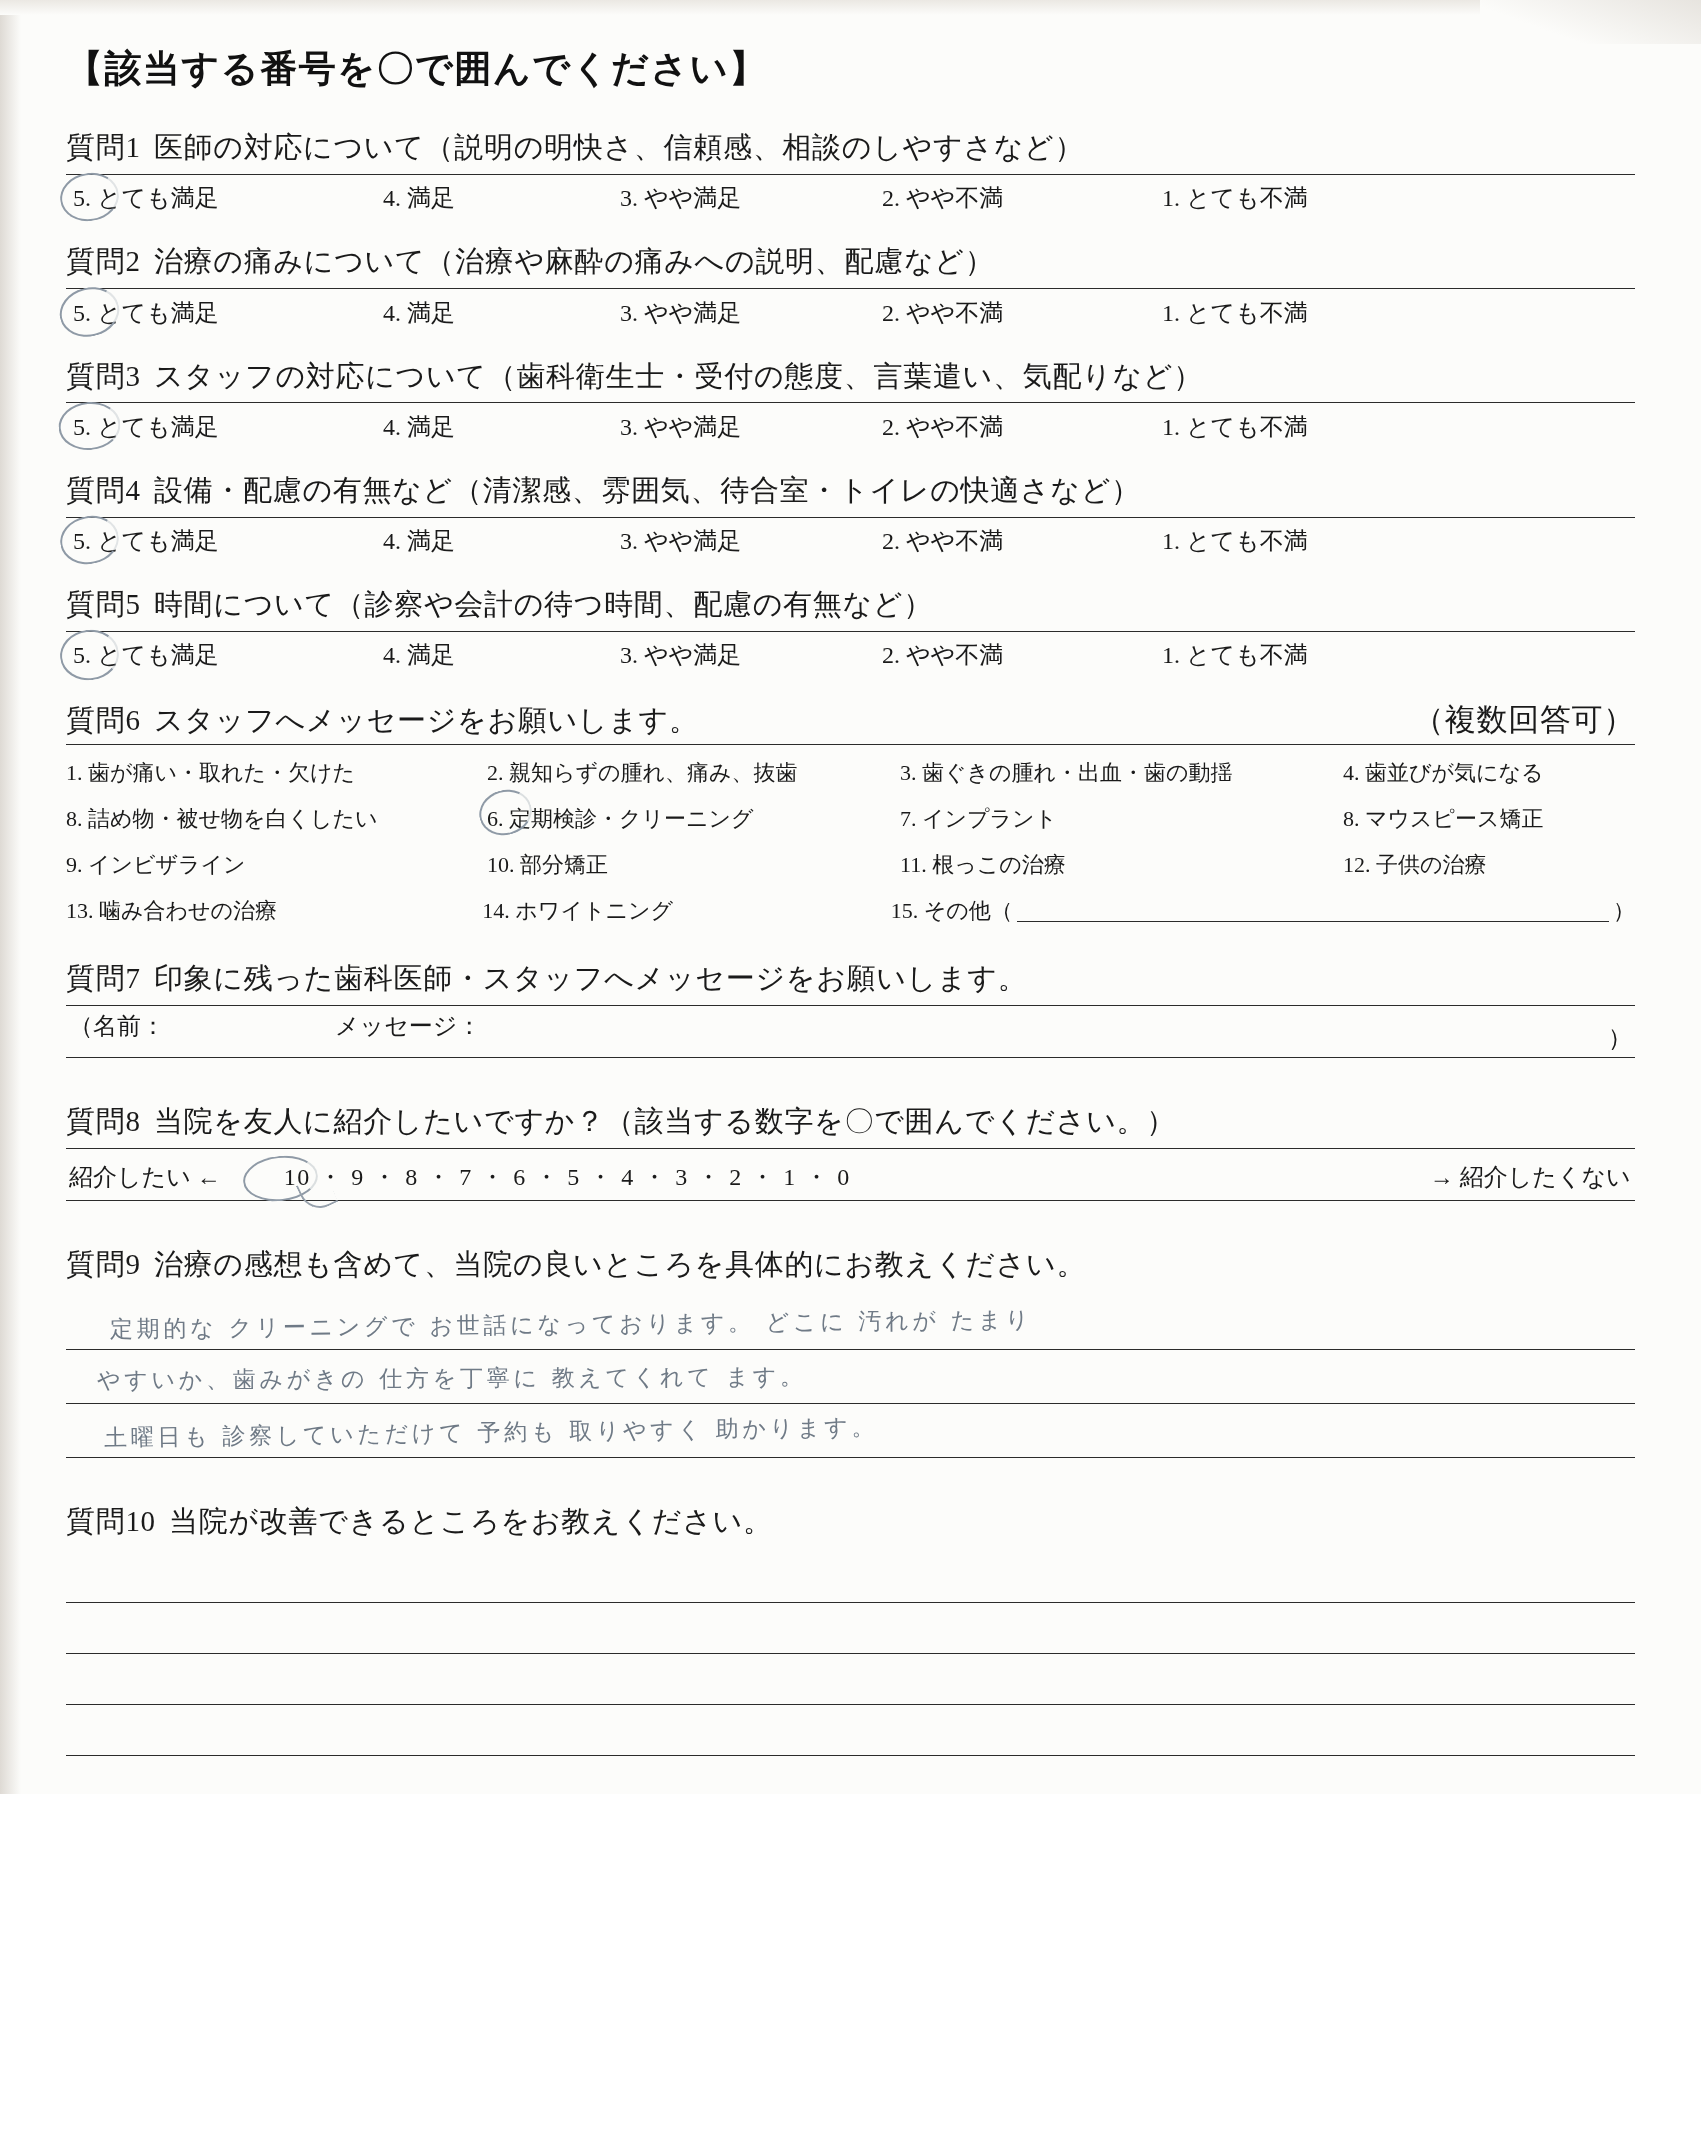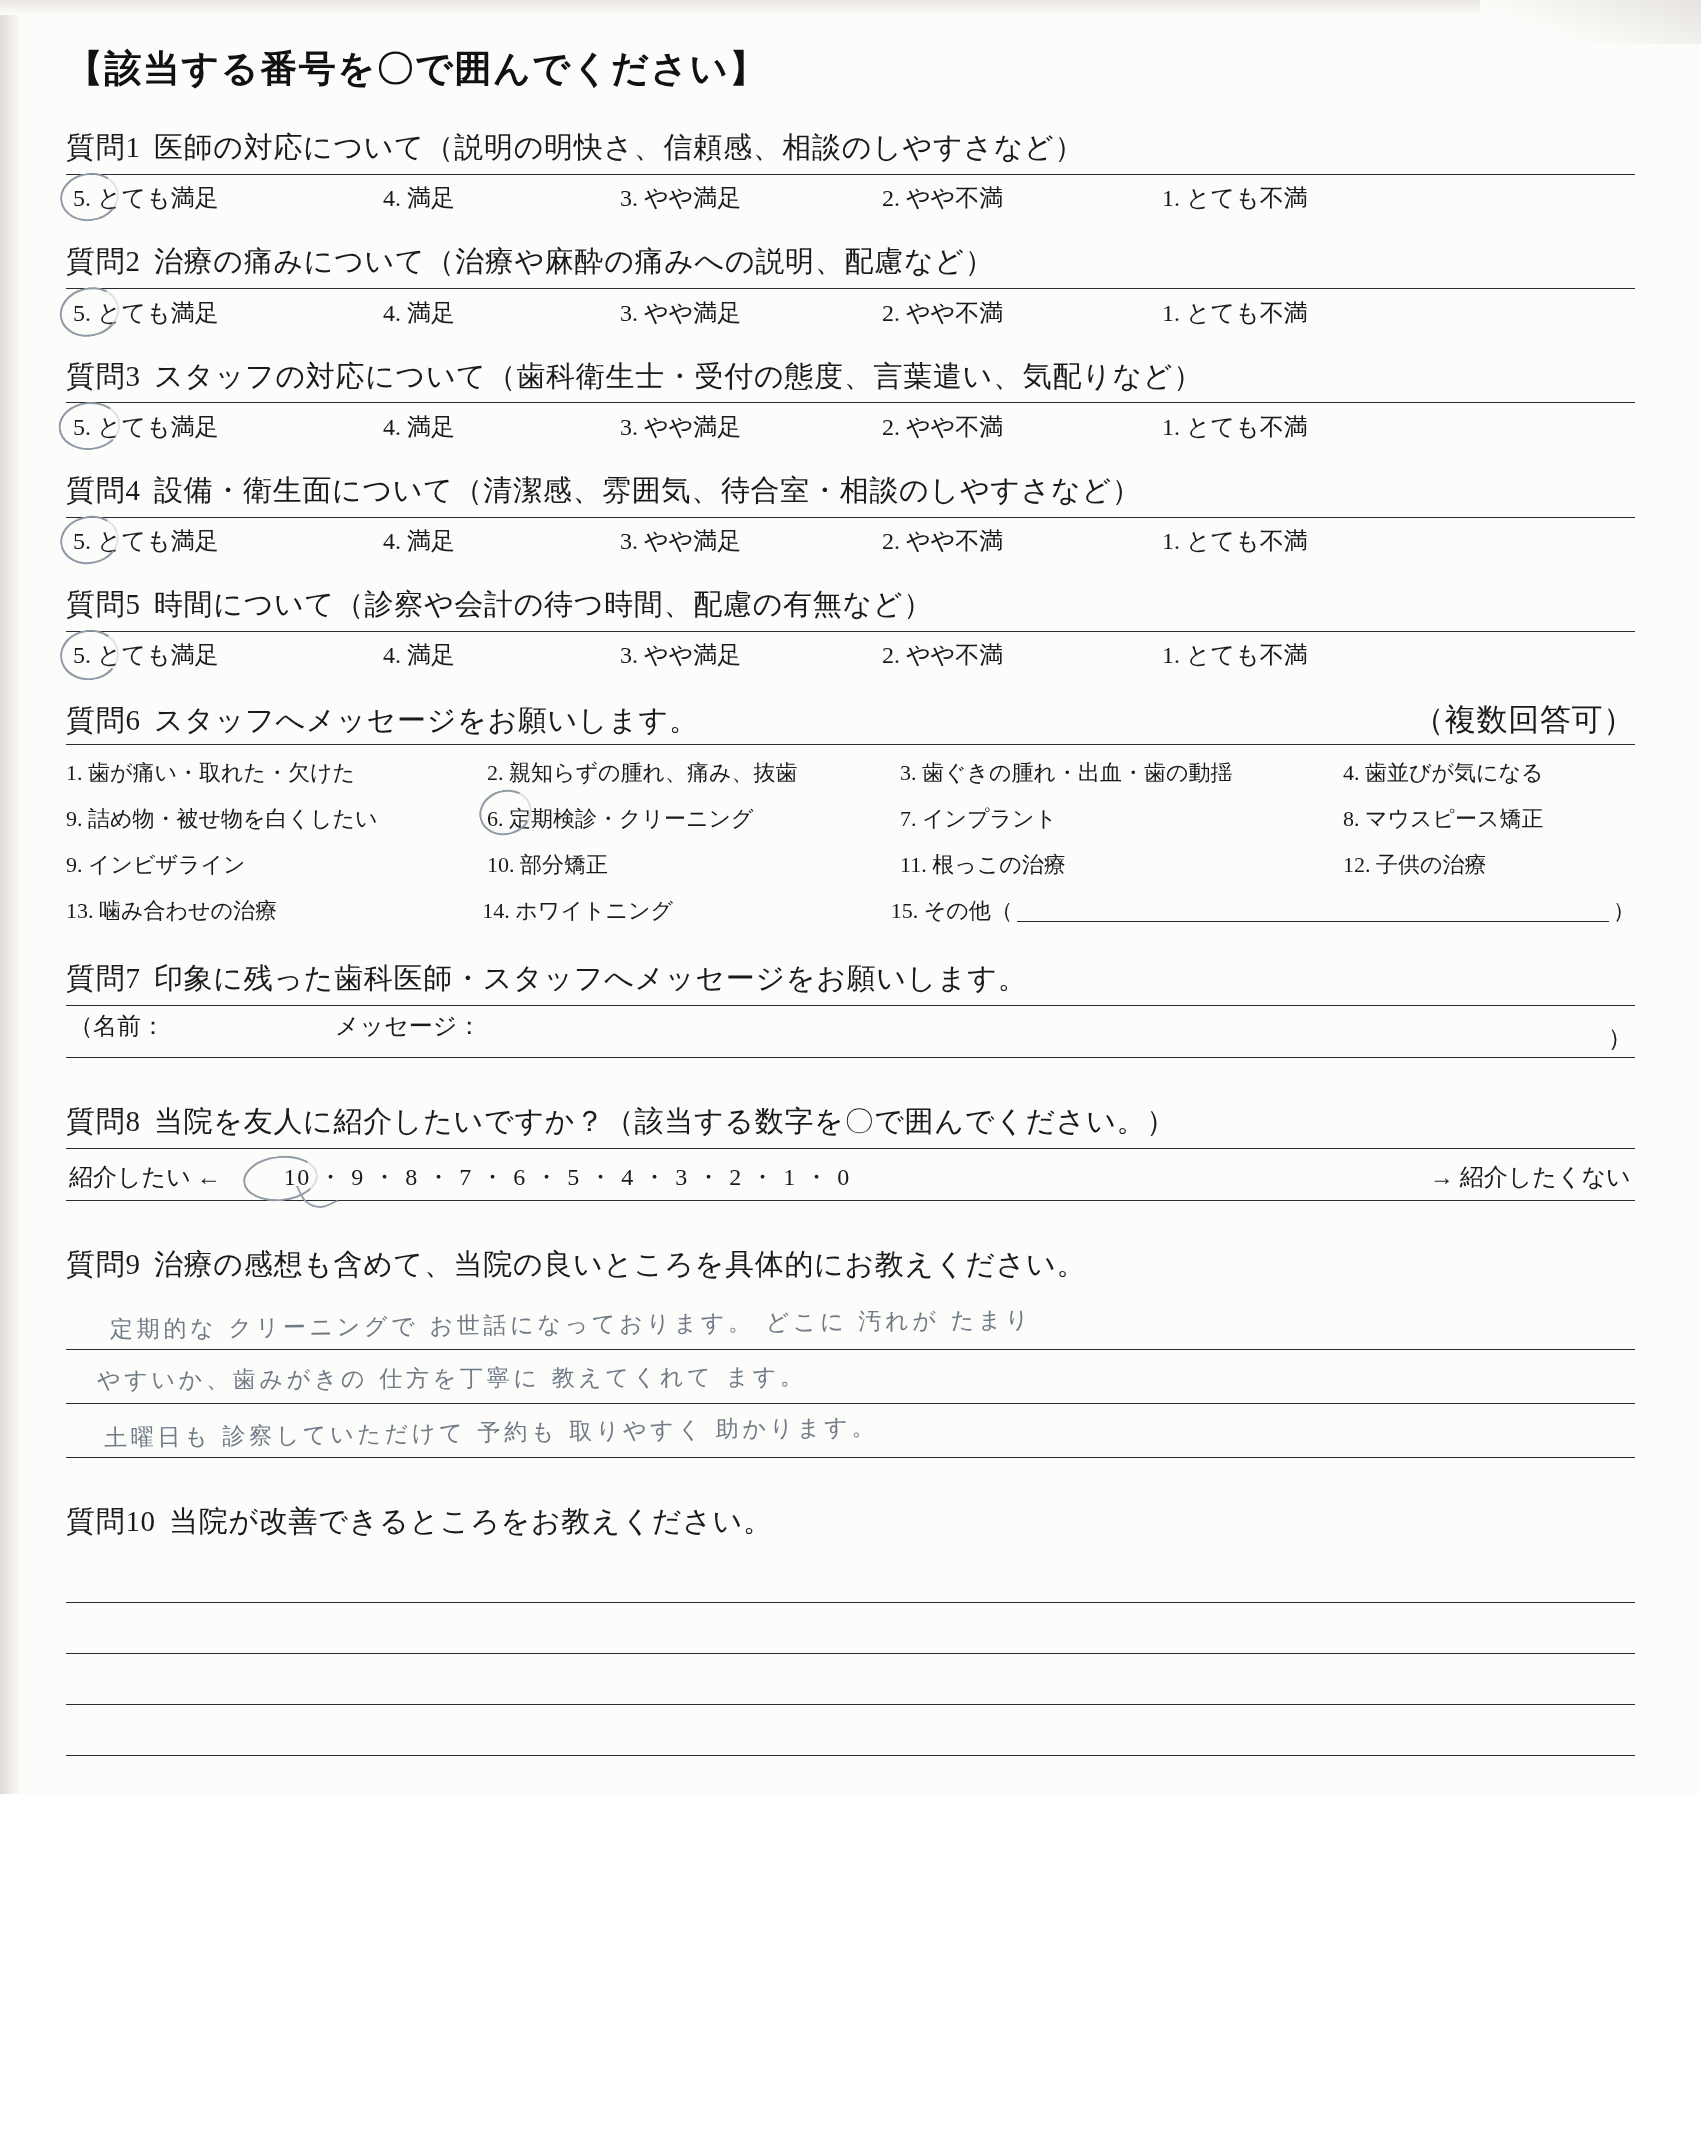--- a/index.html
+++ b/index.html
@@ -280,21 +280,21 @@
       <span class="hand-circle t3"></span>
       <span class="scale-opt o4">4. 満足</span>
       <span class="scale-opt o3">3. やや満足</span>
       <span class="scale-opt o2">2. やや不満</span>
       <span class="scale-opt o1">1. とても不満</span>
     </div>
   </div>
 
   <div class="q-block">
     <div class="q-head">
-      <span class="q-label">質問4</span><span>設備・衛生面について（清潔感、雰囲気、待合室・相談のしやすさなど）</span>
+      <span class="q-label">質問4</span><span>設備・配慮の有無など（清潔感、雰囲気、待合室・トイレの快適さなど）</span>
     </div>
     <hr class="rule">
     <div class="scale-row">
       <span class="scale-opt o5">5. とても満足</span>
       <span class="hand-circle t4"></span>
       <span class="scale-opt o4">4. 満足</span>
       <span class="scale-opt o3">3. やや満足</span>
       <span class="scale-opt o2">2. やや不満</span>
       <span class="scale-opt o1">1. とても不満</span>
     </div>
@@ -325,21 +325,21 @@
     <hr class="rule">
     <div class="q6-grid">
       <div class="q6-circle"></div>
       <div class="q6-row">
         <span class="q6-c1">1. 歯が痛い・取れた・欠けた</span>
         <span class="q6-c2">2. 親知らずの腫れ、痛み、抜歯</span>
         <span class="q6-c3">3. 歯ぐきの腫れ・出血・歯の動揺</span>
         <span class="q6-c4">4. 歯並びが気になる</span>
       </div>
       <div class="q6-row">
-        <span class="q6-c1">9. 詰め物・被せ物を白くしたい</span>
+        <span class="q6-c1">8. 詰め物・被せ物を白くしたい</span>
         <span class="q6-c2">6. 定期検診・クリーニング</span>
         <span class="q6-c3">7. インプラント</span>
         <span class="q6-c4">8. マウスピース矯正</span>
       </div>
       <div class="q6-row">
         <span class="q6-c1">9. インビザライン</span>
         <span class="q6-c2">10. 部分矯正</span>
         <span class="q6-c3">11. 根っこの治療</span>
         <span class="q6-c4">12. 子供の治療</span>
       </div>

